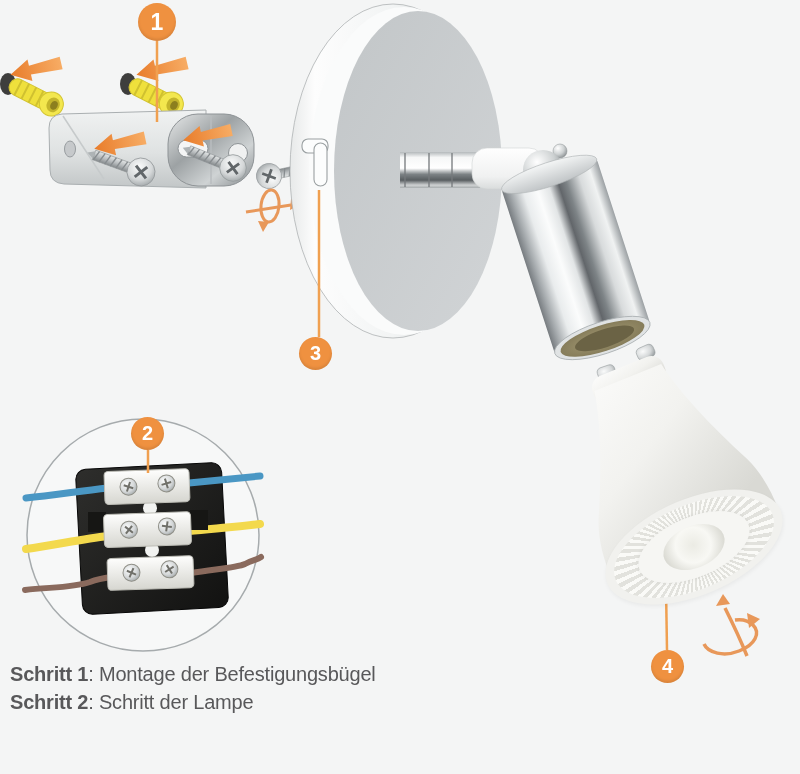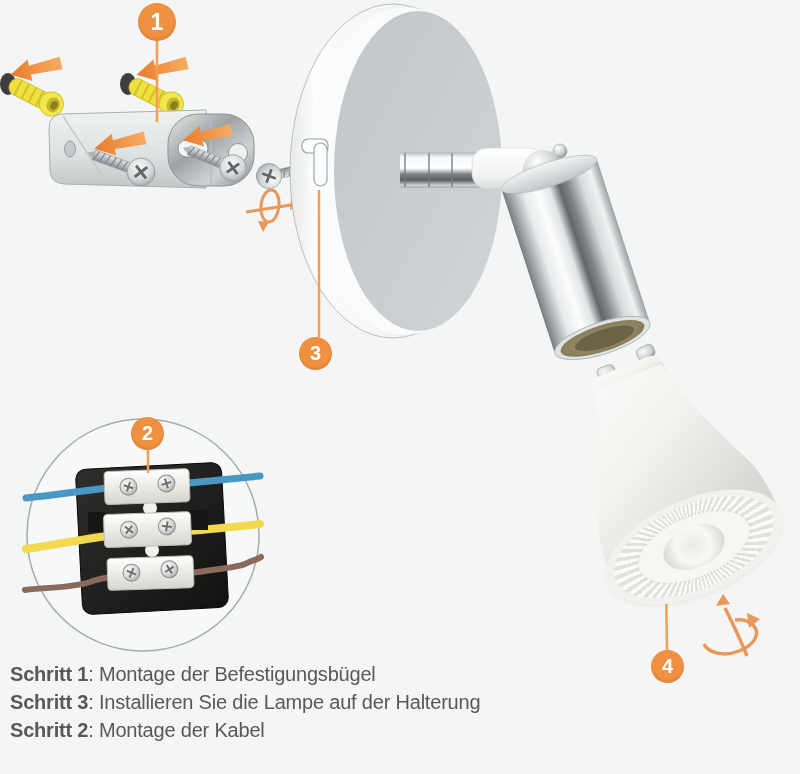--- a/index.html
+++ b/index.html
@@ -289,17 +289,16 @@
     </div>
   <div class="badge badge-sm" style="left:299px;top:337px;">
       <span>3</span>
     </div>
   <div class="badge badge-sm" style="left:651px;top:650px;">
       <span>4</span>
     </div>
 
   <div class="steps">
     <div><b>Schritt 1</b><span>: Montage der Befestigungsbügel</span></div>
-    <div><b>Schritt 3</b><span>: Installieren Sie die Lampe auf der Halterung</span></div>
-    <div><b>Schritt 2</b><span>: Montage der Kabel</span></div>
+    <div><b>Schritt 2</b><span>: Schritt der Lampe</span></div>
   </div>
 
 </div>
 
 </body></html>

